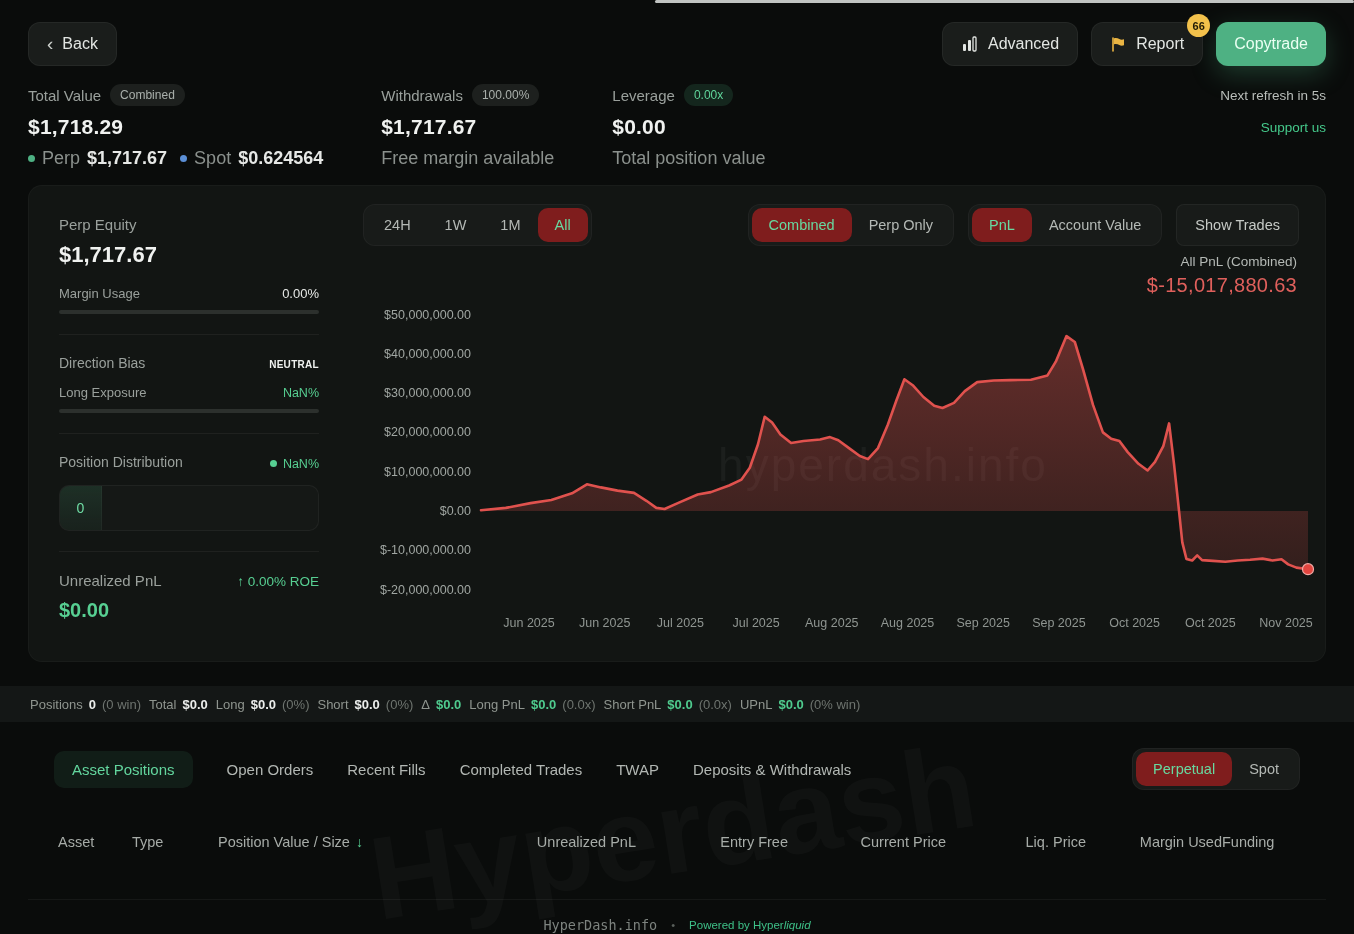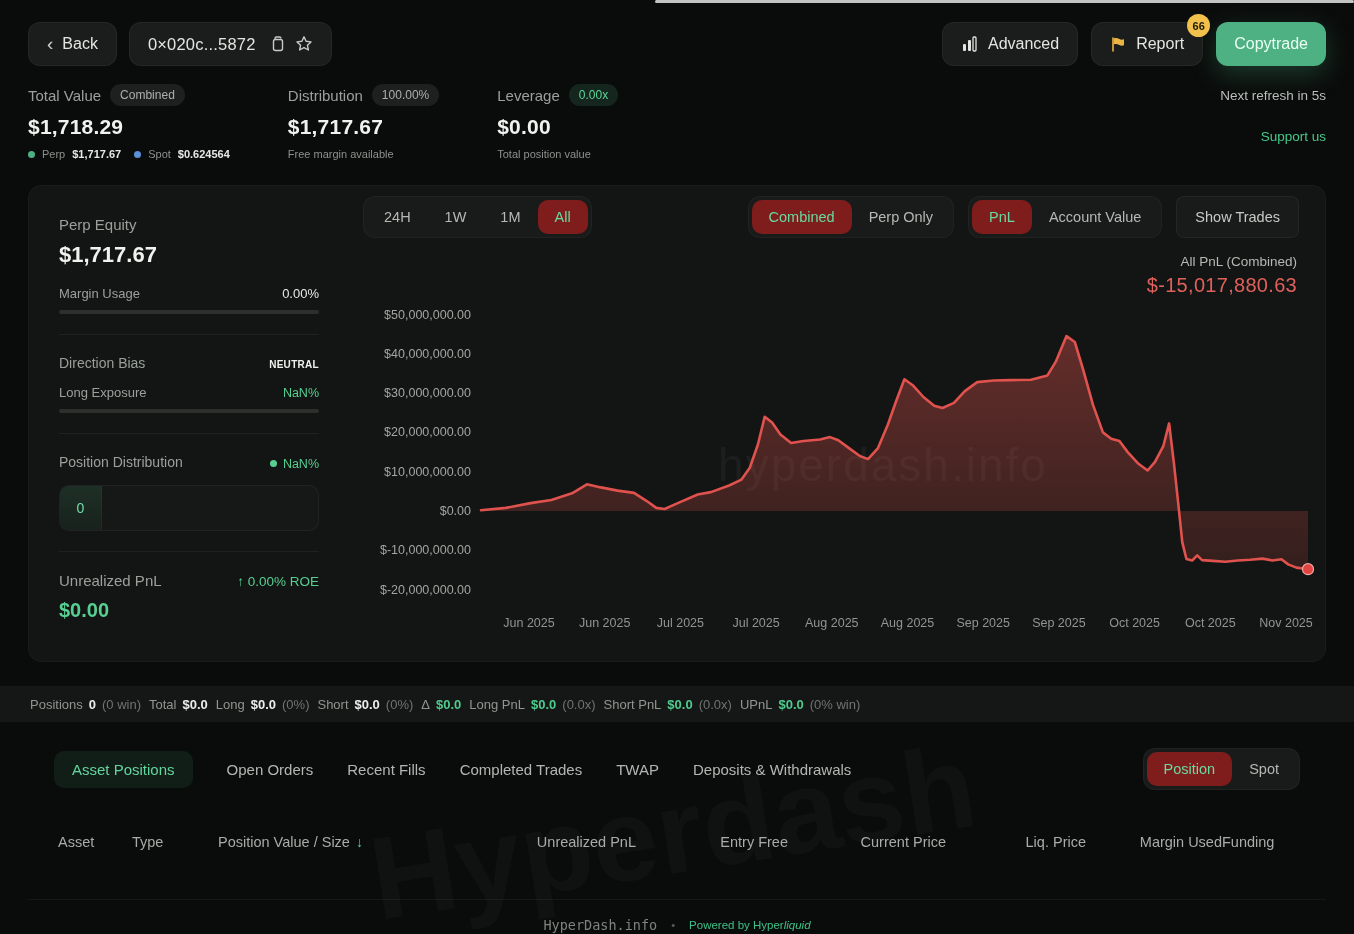--- a/index.html
+++ b/index.html
@@ -27,27 +27,27 @@
         box-shadow:0 8px 26px rgba(78,177,131,.28);}
   .icon-svg{display:block;}
 
   
   .stats-row{display:flex;padding:18px 28px 0 28px;align-items:flex-start;}
   .stat-col{margin-right:58px;}
   .stat-head{display:flex;align-items:center;gap:9px;font-size:15px;color:#9aa09c;}
   .badge{background:#1d201e;border-radius:999px;font-size:12px;color:#aab0ac;padding:4px 10px;}
   .badge-green{background:rgba(82,201,140,.14);color:#5fd59a;}
   .stat-value{font-size:21px;font-weight:600;color:#f0f2f0;margin-top:9px;letter-spacing:.2px;}
-  .stat-sub{font-size:11px;color:#8b918d;margin-top:9px;display:flex;align-items:center;gap:7px;}
+  .stat-sub{font-size:18px;color:#8b918d;margin-top:9px;display:flex;align-items:center;gap:7px;}
   .dot{width:7px;height:7px;border-radius:50%;display:inline-block;}
   .dot-green{background:#4eb183;} .dot-blue{background:#5b8fd6;}
   .sub-val{color:#e6e8e6;font-weight:600;}
   .stats-right{margin-left:auto;text-align:right;}
   .refresh-txt{font-size:13.5px;color:#b9beba;margin-top:4px;}
-  .support-link{font-size:13.5px;color:#45c98b;margin-top:26px;cursor:pointer;}
+  .support-link{font-size:13.5px;color:#45c98b;margin-top:17px;cursor:pointer;}
 
   
   .main-card{position:absolute;left:28px;top:185px;width:1298px;height:477px;background:#121513;
         border:1px solid rgba(255,255,255,.03);border-radius:14px;}
   .left-panel{position:absolute;left:30px;top:30px;width:260px;}
   .lp-label{font-size:15px;color:#9aa09c;}
   .lp-big{font-size:22px;font-weight:600;color:#f0f2f0;margin-top:9px;}
   .lp-row{display:flex;justify-content:space-between;align-items:baseline;gap:46px;}
   .lp-small{font-size:13px;color:#9aa09c;}
   .lp-small-val{font-size:13px;color:#e6e8e6;}
@@ -55,21 +55,21 @@
   .divider{border-top:1px solid rgba(255,255,255,.055);margin:20px 0;}
   .neutral{font-size:10px;font-weight:700;color:#f0f2f0;letter-spacing:.3px;}
   .green-sm{font-size:12.5px;color:#57cf92;}
   .dist-box{margin-top:14px;height:46px;border:1px solid rgba(255,255,255,.05);border-radius:10px;
         background:rgba(255,255,255,.015);display:flex;overflow:hidden;}
   .dist-cell{width:42px;background:linear-gradient(180deg,rgba(87,207,146,.13),rgba(87,207,146,.05));
         display:flex;align-items:center;justify-content:center;font-size:14px;color:#6fdca4;border-right:1px solid rgba(255,255,255,.04);}
   .pnl-green{font-size:20px;font-weight:600;color:#57cf92;margin-top:10px;}
 
   
-  .chart-controls{position:absolute;left:334px;top:10px;right:26px;display:flex;align-items:center;}
+  .chart-controls{position:absolute;left:334px;top:18px;right:26px;display:flex;align-items:center;}
   .seg-group{display:flex;background:#181b19;border:1px solid rgba(255,255,255,.04);border-radius:12px;padding:3px;}
   .seg-btn{border:none;background:transparent;color:#b4b9b5;font-size:14.5px;padding:9px 17px;border-radius:10px;cursor:pointer;font-family:inherit;}
   .seg-btn.sel{background:#7f1d1d;color:#68d9a0;}
   .right-controls{margin-left:auto;display:flex;gap:14px;align-items:center;}
   .show-trades{background:#181b19;border:1px solid rgba(255,255,255,.05);border-radius:8px;color:#c6cac6;
         font-size:14.5px;padding:12px 18px;cursor:pointer;font-family:inherit;}
 
   .chart-head{position:absolute;right:28px;top:68px;text-align:right;}
   .chart-head-title{font-size:13.5px;color:#b4b9b5;}
   .chart-head-value{font-size:20px;color:#e0605c;margin-top:5px;letter-spacing:.3px;}
@@ -109,36 +109,20 @@
 </head>
 <body>
 
 <div class="top-strip"></div>
 
 <div class="topbar">
   <button class="pill back-btn">
     <span class="chev">‹</span>
     <span>Back</span>
   </button>
-  <div class="pill addr-pill">
-    <span>0×020c...5872</span>
-    <span class="addr-icons">
-      <span>
-        <svg class="icon-svg" width="16" height="17" viewBox="0 0 16 17">
-            <rect x="4.5" y="4.5" width="9" height="11" rx="2" fill="none" stroke="#c7cbc7" stroke-width="1.4"></rect>
-            <path d="M6 4.5 V3.5 a1.5 1.5 0 0 1 1.5-1.5 h3 a1.5 1.5 0 0 1 1.5 1.5" fill="none" stroke="#c7cbc7" stroke-width="1.4"></path>
-          </svg>
-      </span>
-      <span>
-        <svg class="icon-svg" width="18" height="18" viewBox="0 0 18 18">
-            <path d="M9 1.8 l2.1 4.5 4.9.6 -3.6 3.3 1 4.8 L9 12.6 4.6 15l1-4.8L2 6.9l4.9-.6z" fill="none" stroke="#c7cbc7" stroke-width="1.4" stroke-linejoin="round"></path>
-          </svg>
-      </span>
-    </span>
-  </div>
   <div class="topbar-right">
     <button class="pill">
       <span>
         <svg class="icon-svg" width="18" height="18" viewBox="0 0 18 18">
             <rect x="2" y="9" width="3" height="7" rx="1" fill="#e2e5e2"></rect>
             <rect x="7" y="5" width="3" height="11" rx="1" fill="#e2e5e2"></rect>
             <rect x="12" y="2" width="3" height="14" rx="1" fill="none" stroke="#e2e5e2" stroke-width="1.3"></rect>
           </svg>
       </span>
       <span>Advanced</span>
@@ -170,21 +154,21 @@
       <span class="dot dot-green"></span>
       <span>Perp</span>
       <span class="sub-val">$1,717.67</span>
       <span class="dot dot-blue" style="margin-left:6px"></span>
       <span>Spot</span>
       <span class="sub-val">$0.624564</span>
     </div>
   </div>
   <div class="stat-col">
     <div class="stat-head">
-      <span>Distribution</span>
+      <span>Withdrawals</span>
       <span class="badge">100.00%</span>
     </div>
     <div class="stat-value">$1,717.67</div>
     <div class="stat-sub">Free margin available</div>
   </div>
   <div class="stat-col">
     <div class="stat-head">
       <span>Leverage</span>
       <span class="badge badge-green">0.00x</span>
     </div>
@@ -341,21 +325,21 @@
   <div class="big-watermark">Hyperdash</div>
 
   <div class="tabs-row">
     <span class="tab sel">Asset Positions</span>
     <span class="tab">Open Orders</span>
     <span class="tab">Recent Fills</span>
     <span class="tab">Completed Trades</span>
     <span class="tab">TWAP</span>
     <span class="tab">Deposits &amp; Withdrawals</span>
     <div class="seg-group market-seg">
-      <button class="seg-btn sel">Position</button>
+      <button class="seg-btn sel">Perpetual</button>
       <button class="seg-btn">Spot</button>
     </div>
   </div>
 
   <div class="table-header">
     <span class="th">Asset</span>
     <span class="th">Type</span>
     <span class="th"><span>Position Value / Size</span><span class="sort-arrow">↓</span></span>
     <span class="th num">Unrealized PnL</span>
     <span class="th num">Entry Free</span>

